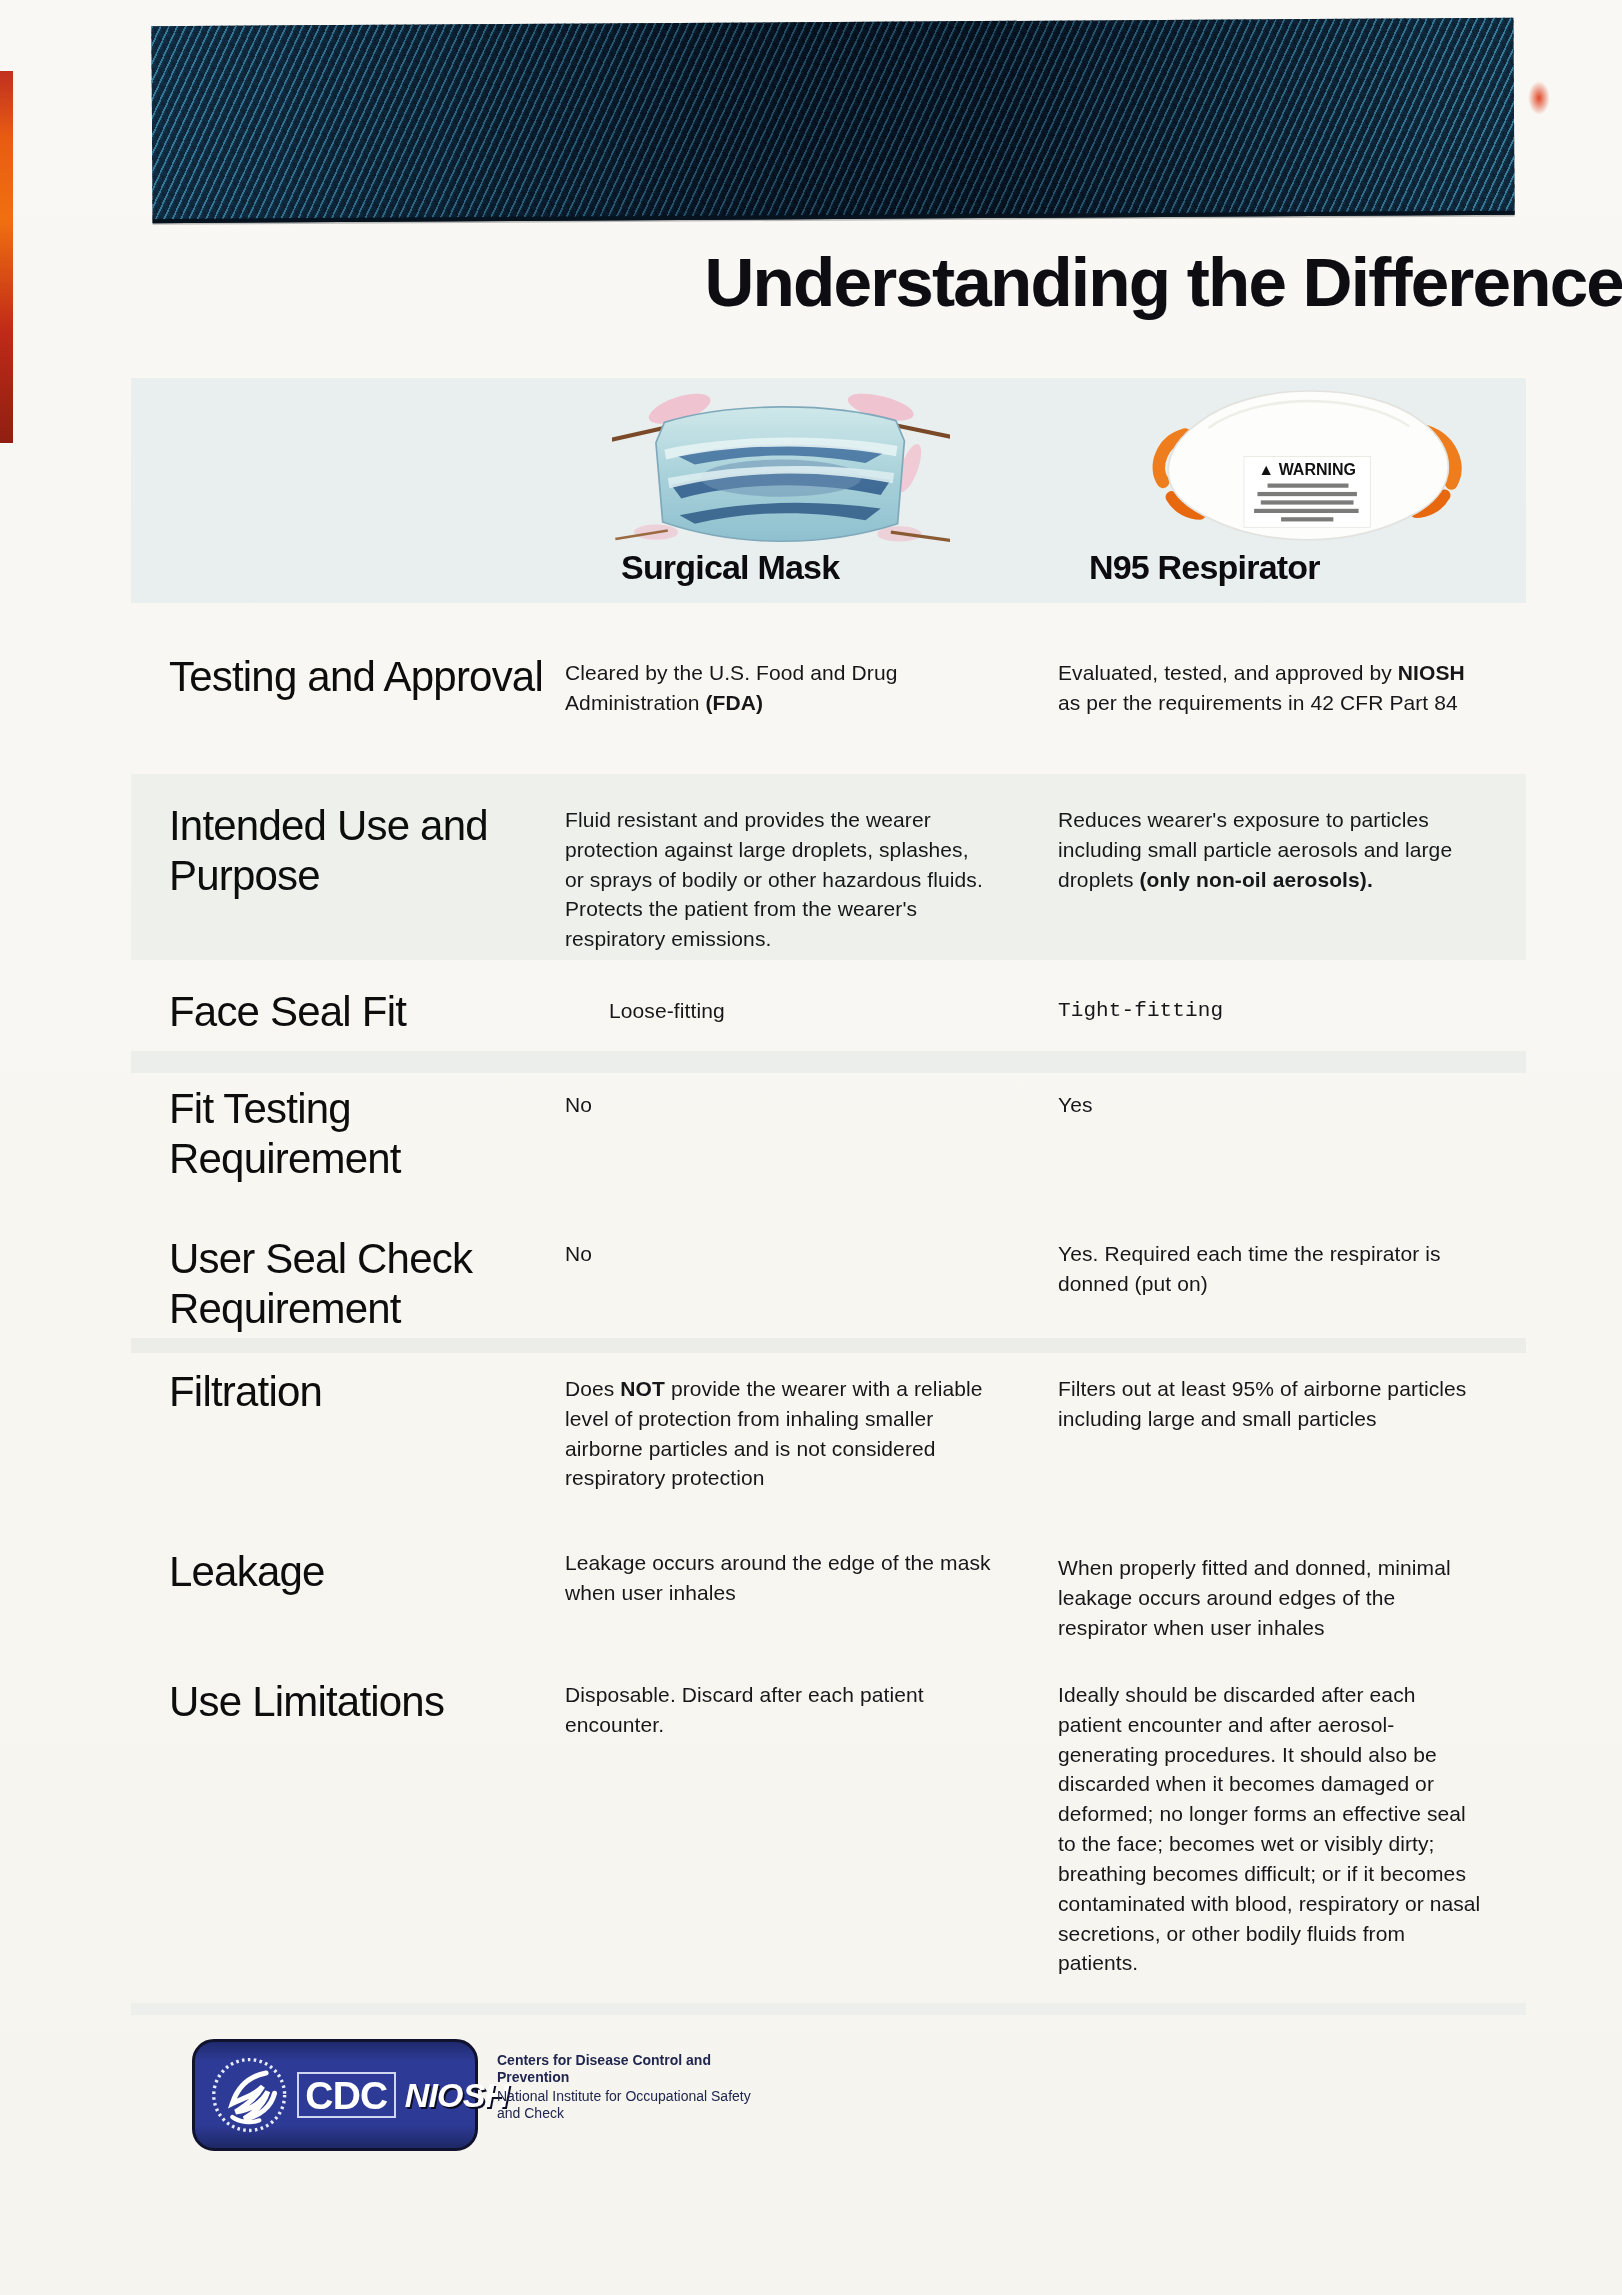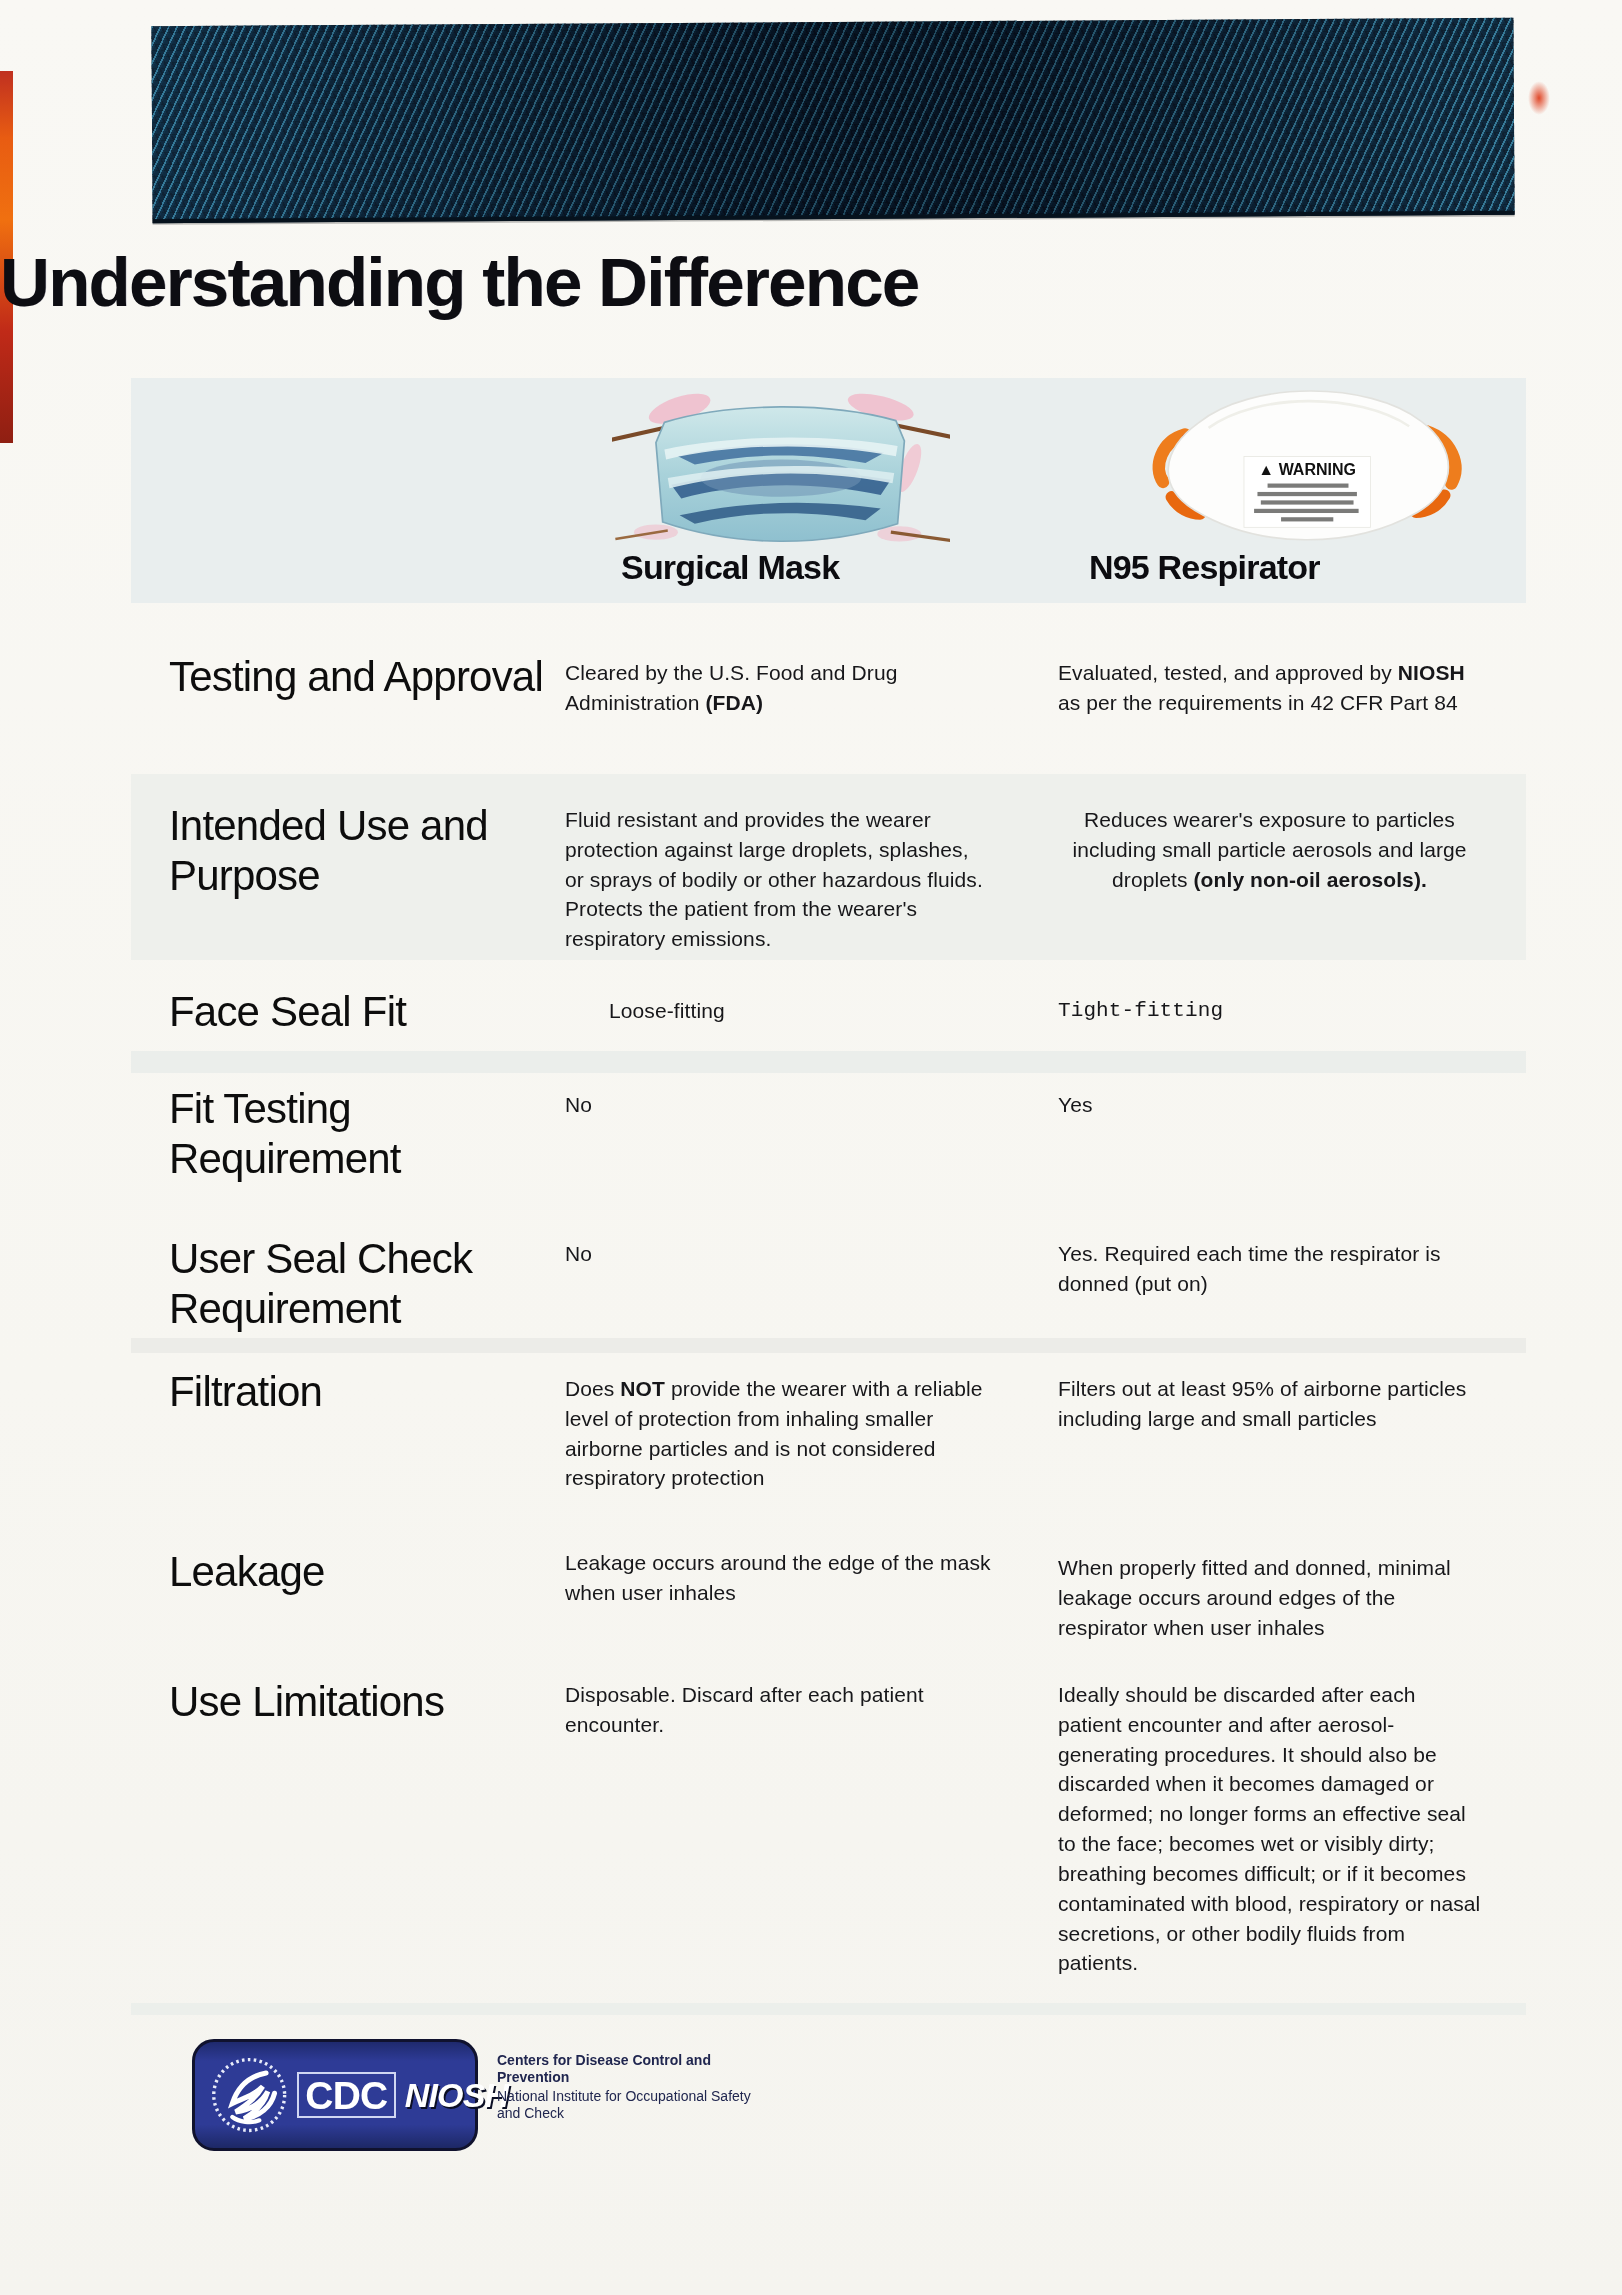--- a/index.html
+++ b/index.html
@@ -26,21 +26,21 @@
     background-image:
       linear-gradient(90deg, rgba(40,110,150,.18) 0%, rgba(0,5,15,.42) 45%, rgba(0,5,15,.42) 62%, rgba(45,115,150,.15) 100%),
       repeating-linear-gradient(115deg, rgba(82,176,212,.65) 0 1.7px, rgba(20,70,100,.25) 1.7px 3.4px, transparent 3.4px 7.6px),
       repeating-linear-gradient(63deg, rgba(10,16,28,.85) 0 1.7px, transparent 1.7px 6.8px),
       repeating-linear-gradient(0deg, rgba(0,0,0,.30) 0 0.8px, transparent 0.8px 6px);
     border-bottom:4.2px solid #06121d;
     transform:rotate(-0.35deg);
     box-shadow:0 1.7px 0 rgba(0,0,0,.25);
   }
   .page-title{
-    position:absolute; left:0; top:243px; width:100%; text-align:left;
+    position:absolute; left:0; top:243px; width:100%; text-align:right;
     font-size:69px; font-weight:700; letter-spacing:-1.7px; color:#0d0d12;
     text-shadow:0.4px 0.4px 0 rgba(20,20,60,.35);
   }
   
   .band{position:absolute; left:131px; width:1395px;}
   .band-images{top:378px; height:225px; background:#e9eeee;}
   .band-row2{top:774px; height:186px; background:#eef0ec;}
   .band-row4{top:1051px; height:22px; background:#ebeeeb;}
   .band-row6{top:1338px; height:15px; background:#ecece8;}
   .band-bottom{top:2003px; height:12px; background:#ecefeb;}
@@ -164,21 +164,21 @@
 
   <div class="col-header hdr-surgical">Surgical Mask</div>
   <div class="col-header hdr-n95">N95 Respirator</div>
 
   <div class="row-label" style="top:652px;">Testing and Approval</div>
   <div class="cell surg" style="top:658px;"><span>Cleared by the U.S. Food and Drug Administration </span><span class="b">(FDA)</span></div>
   <div class="cell n95c" style="top:658px;"><span>Evaluated, tested, and approved by </span><span class="b">NIOSH</span><span> as per the requirements in 42 CFR Part 84</span></div>
 
   <div class="row-label" style="top:801px;">Intended Use and Purpose</div>
   <div class="cell surg" style="top:805px;">Fluid resistant and provides the wearer protection against large droplets, splashes, or sprays of bodily or other hazardous fluids. Protects the patient from the wearer's respiratory emissions.</div>
-  <div class="cell n95c" style="top:805px;text-align:center;"><span>Reduces wearer's exposure to particles including small particle aerosols and large droplets </span><span class="b">(only non-oil aerosols).</span></div>
+  <div class="cell n95c" style="top:805px;"><span>Reduces wearer's exposure to particles including small particle aerosols and large droplets </span><span class="b">(only non-oil aerosols).</span></div>
 
   <div class="row-label" style="top:987px;">Face Seal Fit</div>
   <div class="cell surg" style="top:996px;margin-left:44px;">Loose-fitting</div>
   <div class="cell n95c" style="top:996px;font-family:Liberation Mono, monospace;">Tight-fitting</div>
 
   <div class="row-label" style="top:1084px;">Fit Testing Requirement</div>
   <div class="cell surg" style="top:1090px;">No</div>
   <div class="cell n95c" style="top:1090px;">Yes</div>
 
   <div class="row-label" style="top:1234px;">User Seal Check Requirement</div>

